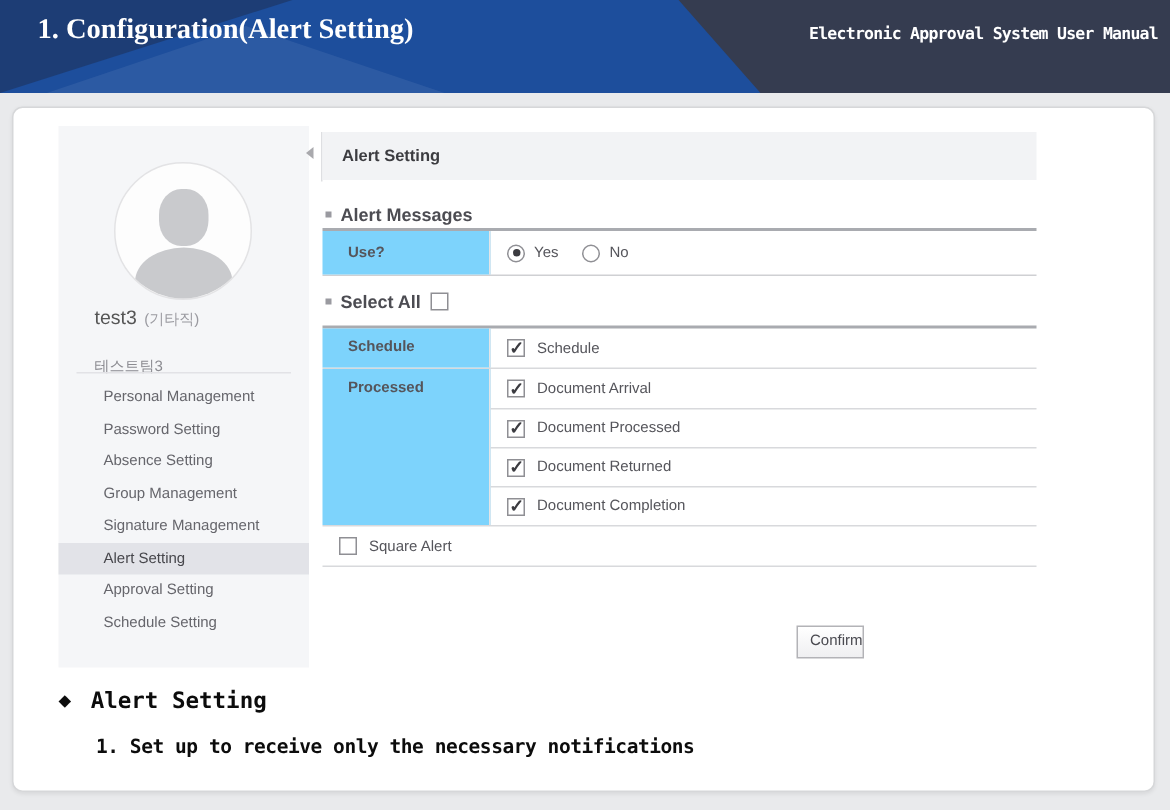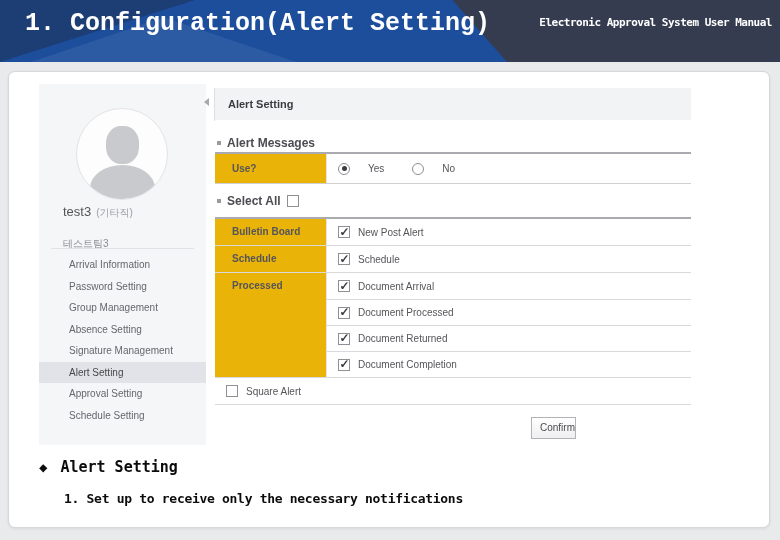--- a/index.html
+++ b/index.html
@@ -9,22 +9,22 @@
 
   
   .hdr { position:absolute; left:0; top:0; width:780px; height:62px; background:#353c50; overflow:hidden; }
   .hdr-blue { position:absolute; inset:0; background:#1d4e9c;
               clip-path:polygon(0 0, 58% 0, 65% 100%, 0 100%); }
   .hdr-facet-dark { position:absolute; inset:0; background:rgba(28,34,56,0.38);
               clip-path:polygon(0 0, 25% 0, 0 100%); }
   .hdr-facet-light { position:absolute; inset:0; background:rgba(255,255,255,0.07);
               clip-path:polygon(4% 100%, 21% 28%, 38% 100%); }
   .hdr-title { position:absolute; left:25px; top:9px; color:#ffffff;
-               font-family:Liberation Mono, monospace; font-weight:bold;
-               font-size:25px; letter-spacing:0px; white-space:nowrap; }
+               font-family:Liberation Serif, serif; font-weight:bold;
+               font-size:19px; letter-spacing:0px; white-space:nowrap; }
   .hdr-manual { position:absolute; right:8px; top:16px; color:#ffffff;
                 font-family:"DejaVu Sans Mono", monospace; font-weight:bold;
                 font-size:11px; letter-spacing:-0.5px; white-space:nowrap; }
 
   
   .card { position:absolute; left:8px; top:71px; width:762px; height:457px;
           background:#ffffff; border:1px solid #d6d7d9; border-radius:7px;
           box-shadow:0 1px 3px rgba(0,0,0,0.08); }
 
   
@@ -55,24 +55,24 @@
                  line-height:32px; padding-left:13px; }
   .sec { position:absolute; left:208px; display:flex; align-items:center; gap:6px;
          font-size:12px; font-weight:bold; color:#4c4c52; }
   .sec-bullet { width:4px; height:4px; background:#9a9aa0; display:inline-block; }
   .sec1 { top:64px; }
   .sec2 { top:122px; }
 
   .tbl1 { position:absolute; left:206px; top:80px; width:476px;
           border-top:2px solid #a9abb0; }
   .row1 { display:flex; height:30px; border-bottom:1px solid #cfd0d3; }
-  .lblcell { width:112px; background:#eab308; border-right:1px solid #e3e4e7;
+  .lblcell { width:112px; background:#7dd3fc; border-right:1px solid #e3e4e7;
              display:flex; align-items:center; padding-left:17px;
              font-size:10px; font-weight:bold; color:#55555b; }
-  .valcell { flex:1; display:flex; align-items:center; padding-left:11px; gap:18px;text-align:right; }
+  .valcell { flex:1; display:flex; align-items:center; padding-left:11px; gap:6px;text-align:right; }
 
   .radio { width:12px; height:12px; border:1px solid #8f8f94; border-radius:50%;
            background:#fff; position:relative; display:inline-block; }
   .radio.on::after { content:""; position:absolute; left:2.5px; top:2.5px; width:5px; height:5px;
                      border-radius:50%; background:#3b3b40; }
   .optlbl { font-size:10px; color:#55555b; margin-right:10px; }
 
   .cb { width:12px; height:12px; border:1px solid #8f8f94; background:#fff;
         display:inline-block; position:relative; flex:0 0 auto; }
   .cb.on::after { content:"\2713"; position:absolute; left:0.5px; top:-2.5px;
@@ -117,24 +117,24 @@
 
     <div class="sb">
       <div class="avatar">
         <div class="av-head"></div>
         <div class="av-body"></div>
       </div>
       <div class="sb-name"><span>test3</span><span class="sb-role">(기타직)</span></div>
       <div class="sb-team">테스트팀3</div>
       <div class="sb-div"></div>
       <div class="sb-menu">
-        <div class="sb-item">Arrival Information</div>
+        <div class="sb-item">Personal Management</div>
         <div class="sb-item">Password Setting</div>
+        <div class="sb-item">Absence Setting</div>
         <div class="sb-item">Group Management</div>
-        <div class="sb-item">Absence Setting</div>
         <div class="sb-item">Signature Management</div>
         <div class="sb-item on">Alert Setting</div>
         <div class="sb-item">Approval Setting</div>
         <div class="sb-item">Schedule Setting</div>
       </div>
     </div>
 
     <span class="collapse"></span>
     <div class="vline"></div>
     <div class="panel-title">Alert Setting</div>
@@ -157,29 +157,20 @@
     </div>
 
     <div class="sec sec2">
       <span class="sec-bullet"></span>
       <span>Select All</span>
       <span class="cb"></span>
     </div>
 
     <div class="tbl2">
 
-      <div class="row2">
-        <div class="lblcell">Bulletin Board</div>
-        <div class="vals">
-          <div class="vrow">
-            <span class="cb on"></span>
-            <span class="itemlbl">New Post Alert</span>
-          </div>
-        </div>
-      </div>
 
       <div class="row2">
         <div class="lblcell">Schedule</div>
         <div class="vals">
           <div class="vrow">
             <span class="cb on"></span>
             <span class="itemlbl">Schedule</span>
           </div>
         </div>
       </div>

